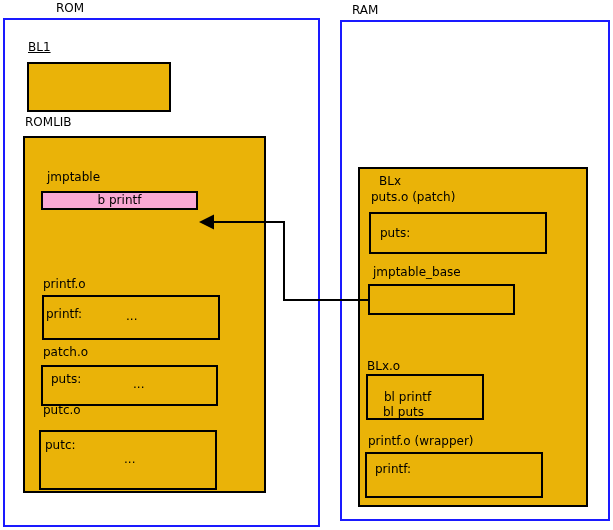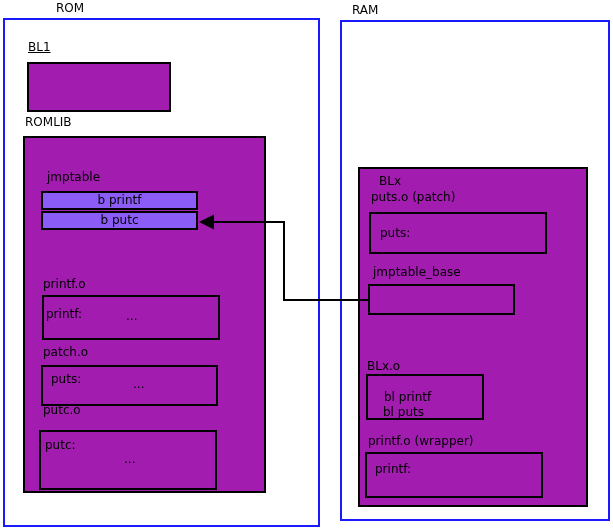--- a/index.html
+++ b/index.html
@@ -7,24 +7,24 @@
   body {
     position:relative;
     background:#ffffff;
     font-family:"DejaVu Sans","Liberation Sans",sans-serif;
     font-size:12px;
     color:#000;
     overflow:hidden;
   }
   .abs { position:absolute; }
   .region { position:absolute; border:2px solid #1a1aff; background:transparent; }
-  .box { position:absolute; border:2px solid #000; background:#a21caf; }
+  .box { position:absolute; border:2px solid #000; background:#eab308; }
   .lbl { position:absolute; white-space:nowrap; line-height:13px; }
   .jrow {
-    height:19px; border:2px solid #000; background:#8b5cf6;
+    height:19px; border:2px solid #000; background:#f9a8d4;
     text-align:center; line-height:15px; margin-bottom:1px;
   }
   #connector-svg { position:absolute; left:0; top:0; pointer-events:none; z-index:5; }
 </style>
 </head>
 <body>
 
 <div class="lbl" style="left:56px; top:2px;">ROM</div>
 
 <div class="region" style="left:3px; top:18px; width:317px; height:509px;"></div>
@@ -34,21 +34,20 @@
 <div class="box" style="left:27px; top:62px; width:144px; height:50px;"></div>
 
 <div class="lbl" style="left:25px; top:116px;">ROMLIB</div>
 
 <div class="box" style="left:23px; top:136px; width:243px; height:357px;"></div>
 
 <div class="lbl" style="left:47px; top:171px;">jmptable</div>
 
 <div class="abs" style="left:41px; top:191px; width:157px;">
   <div class="jrow">b printf</div>
-  <div class="jrow">b putc</div>
 </div>
 
 <div class="lbl" style="left:43px; top:278px;">printf.o</div>
 
 <div class="box" style="left:42px; top:295px; width:178px; height:45px;">
   <span class="lbl" style="left:2px; top:11px;">printf:</span>
   <span class="lbl" style="left:82px; top:13px;">...</span>
 </div>
 
 <div class="lbl" style="left:43px; top:346px;">patch.o</div>

